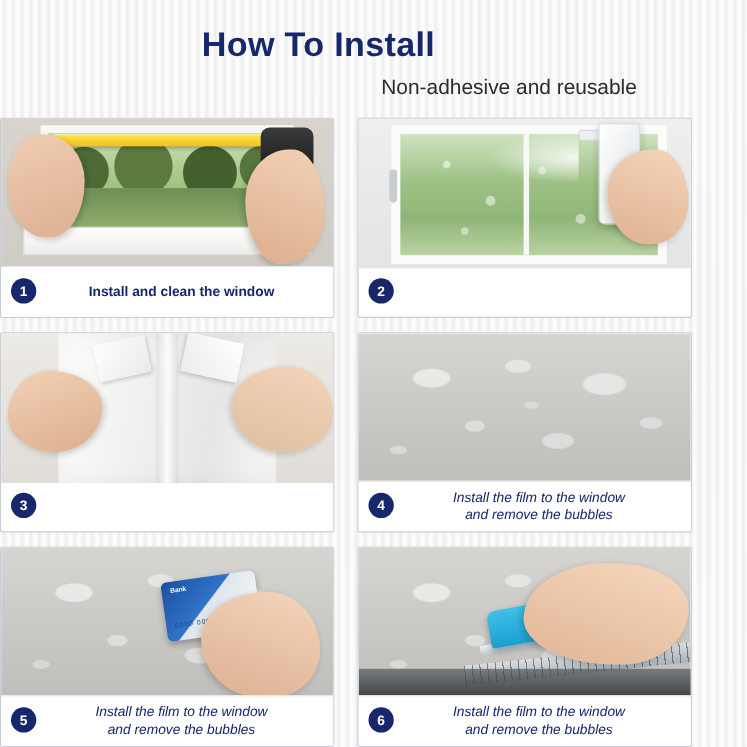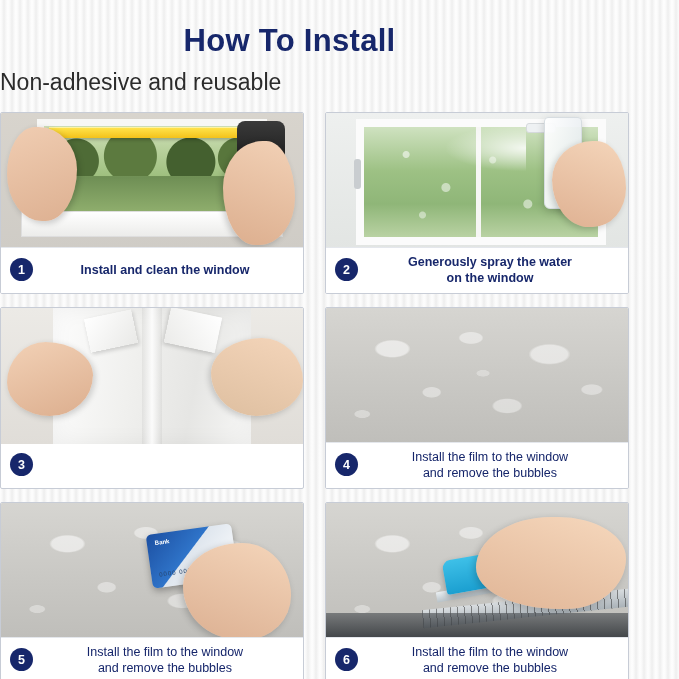--- a/index.html
+++ b/index.html
@@ -30,23 +30,23 @@
   .title {
     text-align: center;
     color: #17276b;
     font-size: 31px;
     font-weight: bold;
     letter-spacing: 0.3px;
     padding-top: 24px;
     line-height: 1.1;
   }
   .subtitle {
-    text-align: left;
+    text-align: right;
     color: #2b2b2b;
-    font-size: 23px;
+    font-size: 19px;
     padding-top: 11px;
     font-weight: normal;
   }
 
   .grid {
     margin: 16px auto 0 auto;
     width: 629px;
     display: grid;
     grid-template-columns: 304px 304px;
     grid-template-rows: 182px 182px 182px;
@@ -80,21 +80,21 @@
     border-top: 1px solid #e4e7ec;
   }
   .caption-text {
     color: #17276b;
     font-size: 12.5px;
     font-weight: bold;
     text-align: center;
     line-height: 1.22;
     white-space: pre-line;
   }
-  .card.plain .caption-text { font-weight: normal; color: #15256a; }
+  .card.plain .caption-text { font-weight: normal; color: #15256a; font-style: italic; }
 
   .badge {
     position: absolute;
     left: 9px;
     bottom: 12px;
     width: 23px; height: 23px;
     border-radius: 50%;
     background: #17276b;
     color: #fff;
     font-size: 12.5px;
@@ -350,24 +350,20 @@
           </div>
           <div class="mullion"></div>
         </div>
         <div class="handle"></div>
         <div class="mist"></div>
         <div class="nozzle"></div>
         <div class="bottle"></div>
         <div class="hand"></div>
       </div>
       <div class="badge">2</div>
-      <div class="caption">
-        <span class="caption-text">Generously spray the water
-on the window</span>
-      </div>
     </div>
 
     <div class="card">
       <div class="photo p3">
         <div class="film">
           <div class="crease"></div>
         </div>
         <div class="corner-l"></div>
         <div class="corner-r"></div>
         <div class="hand-l"></div>

